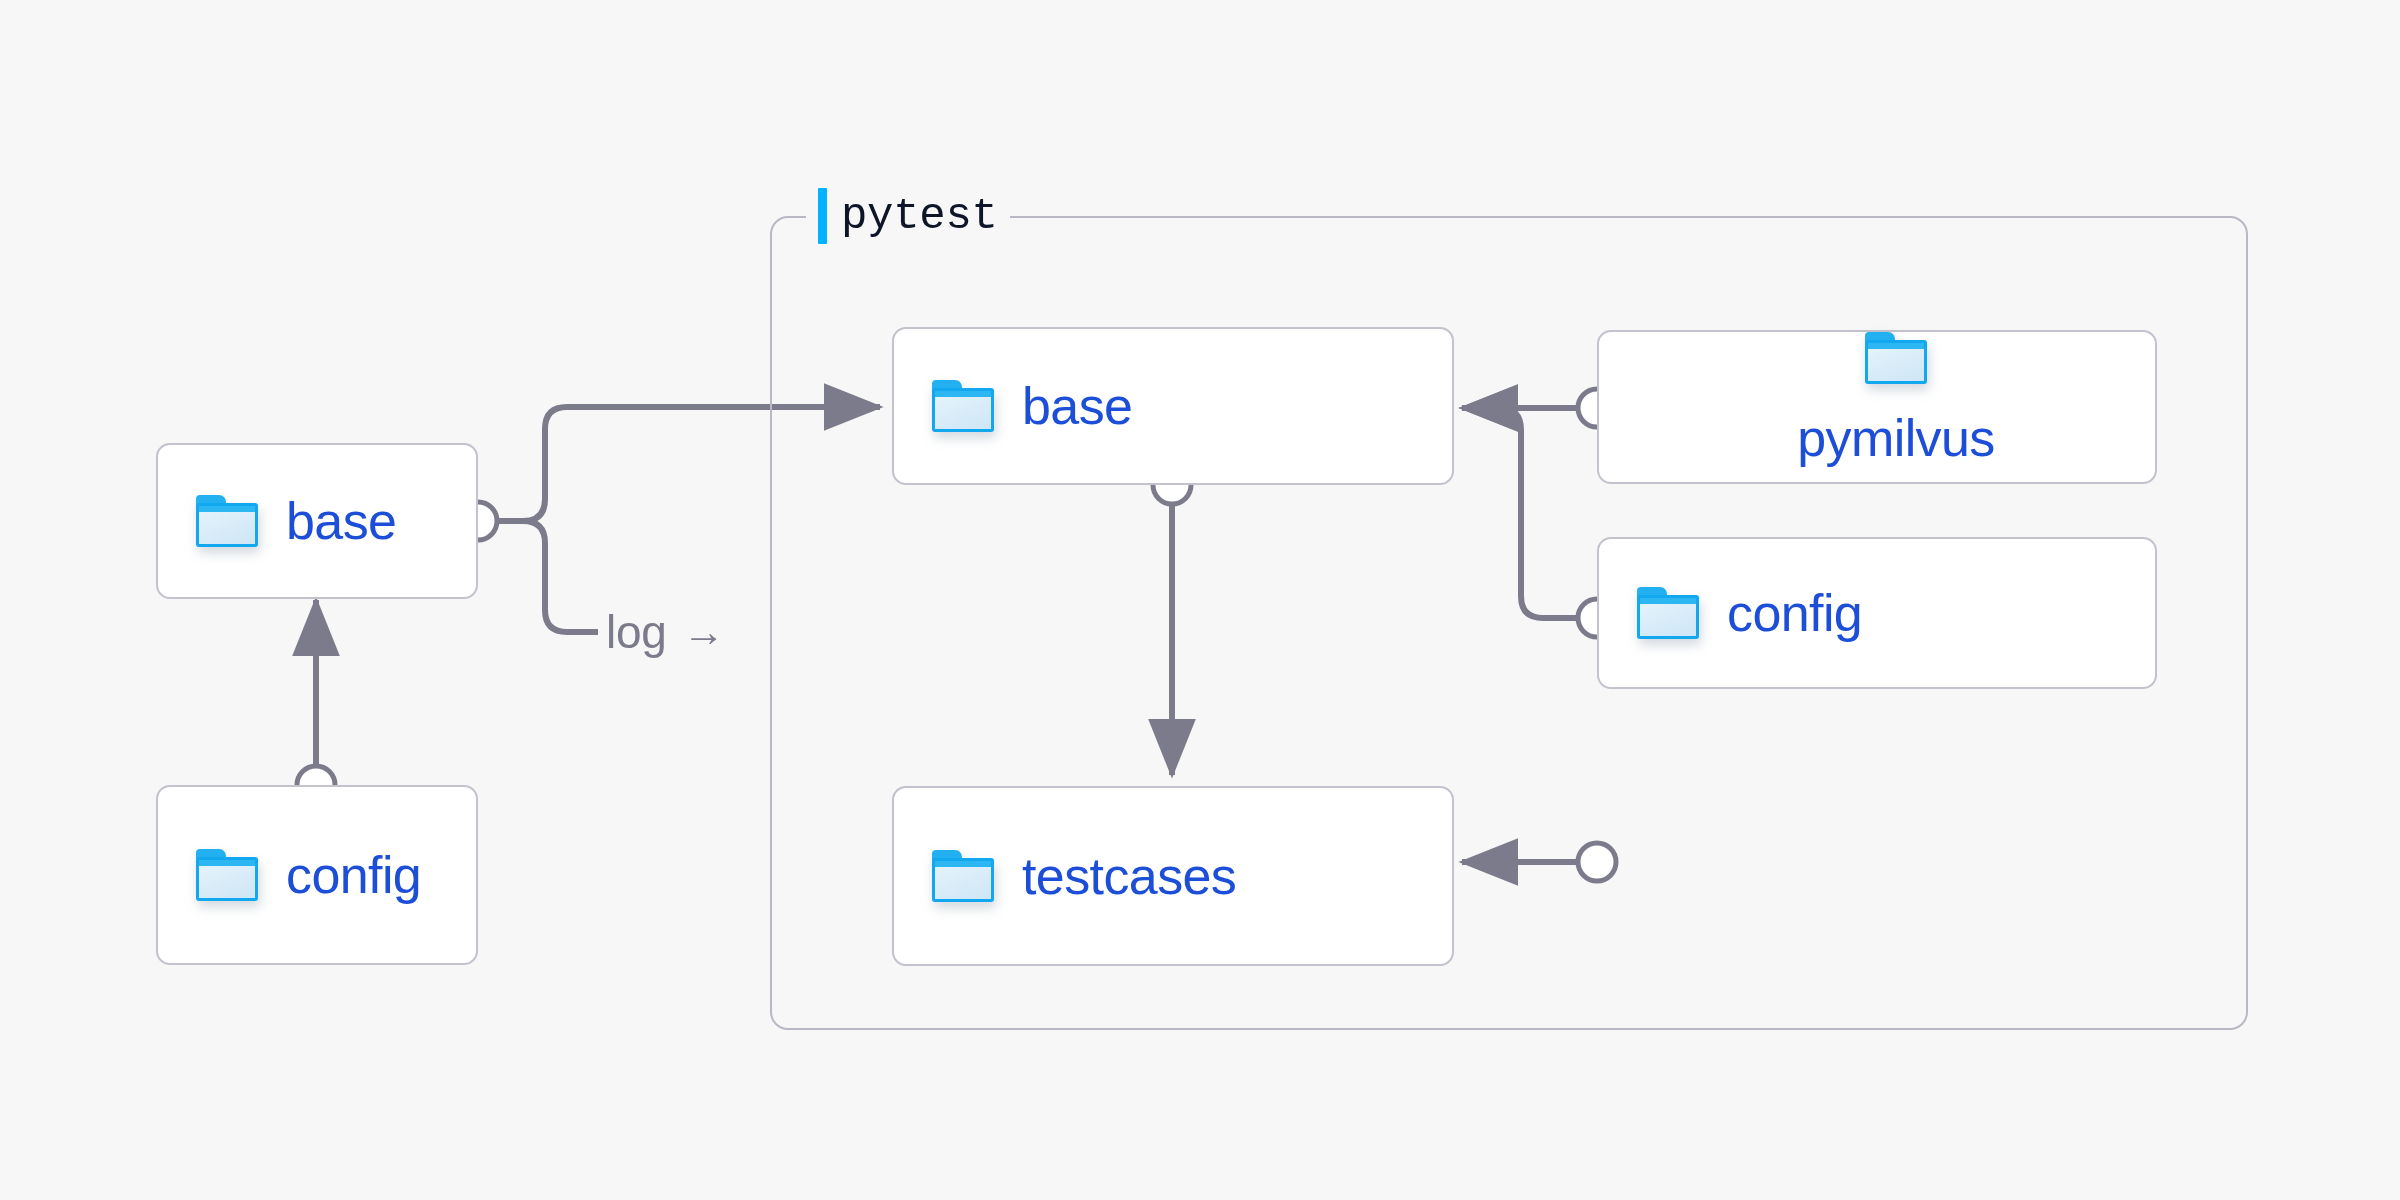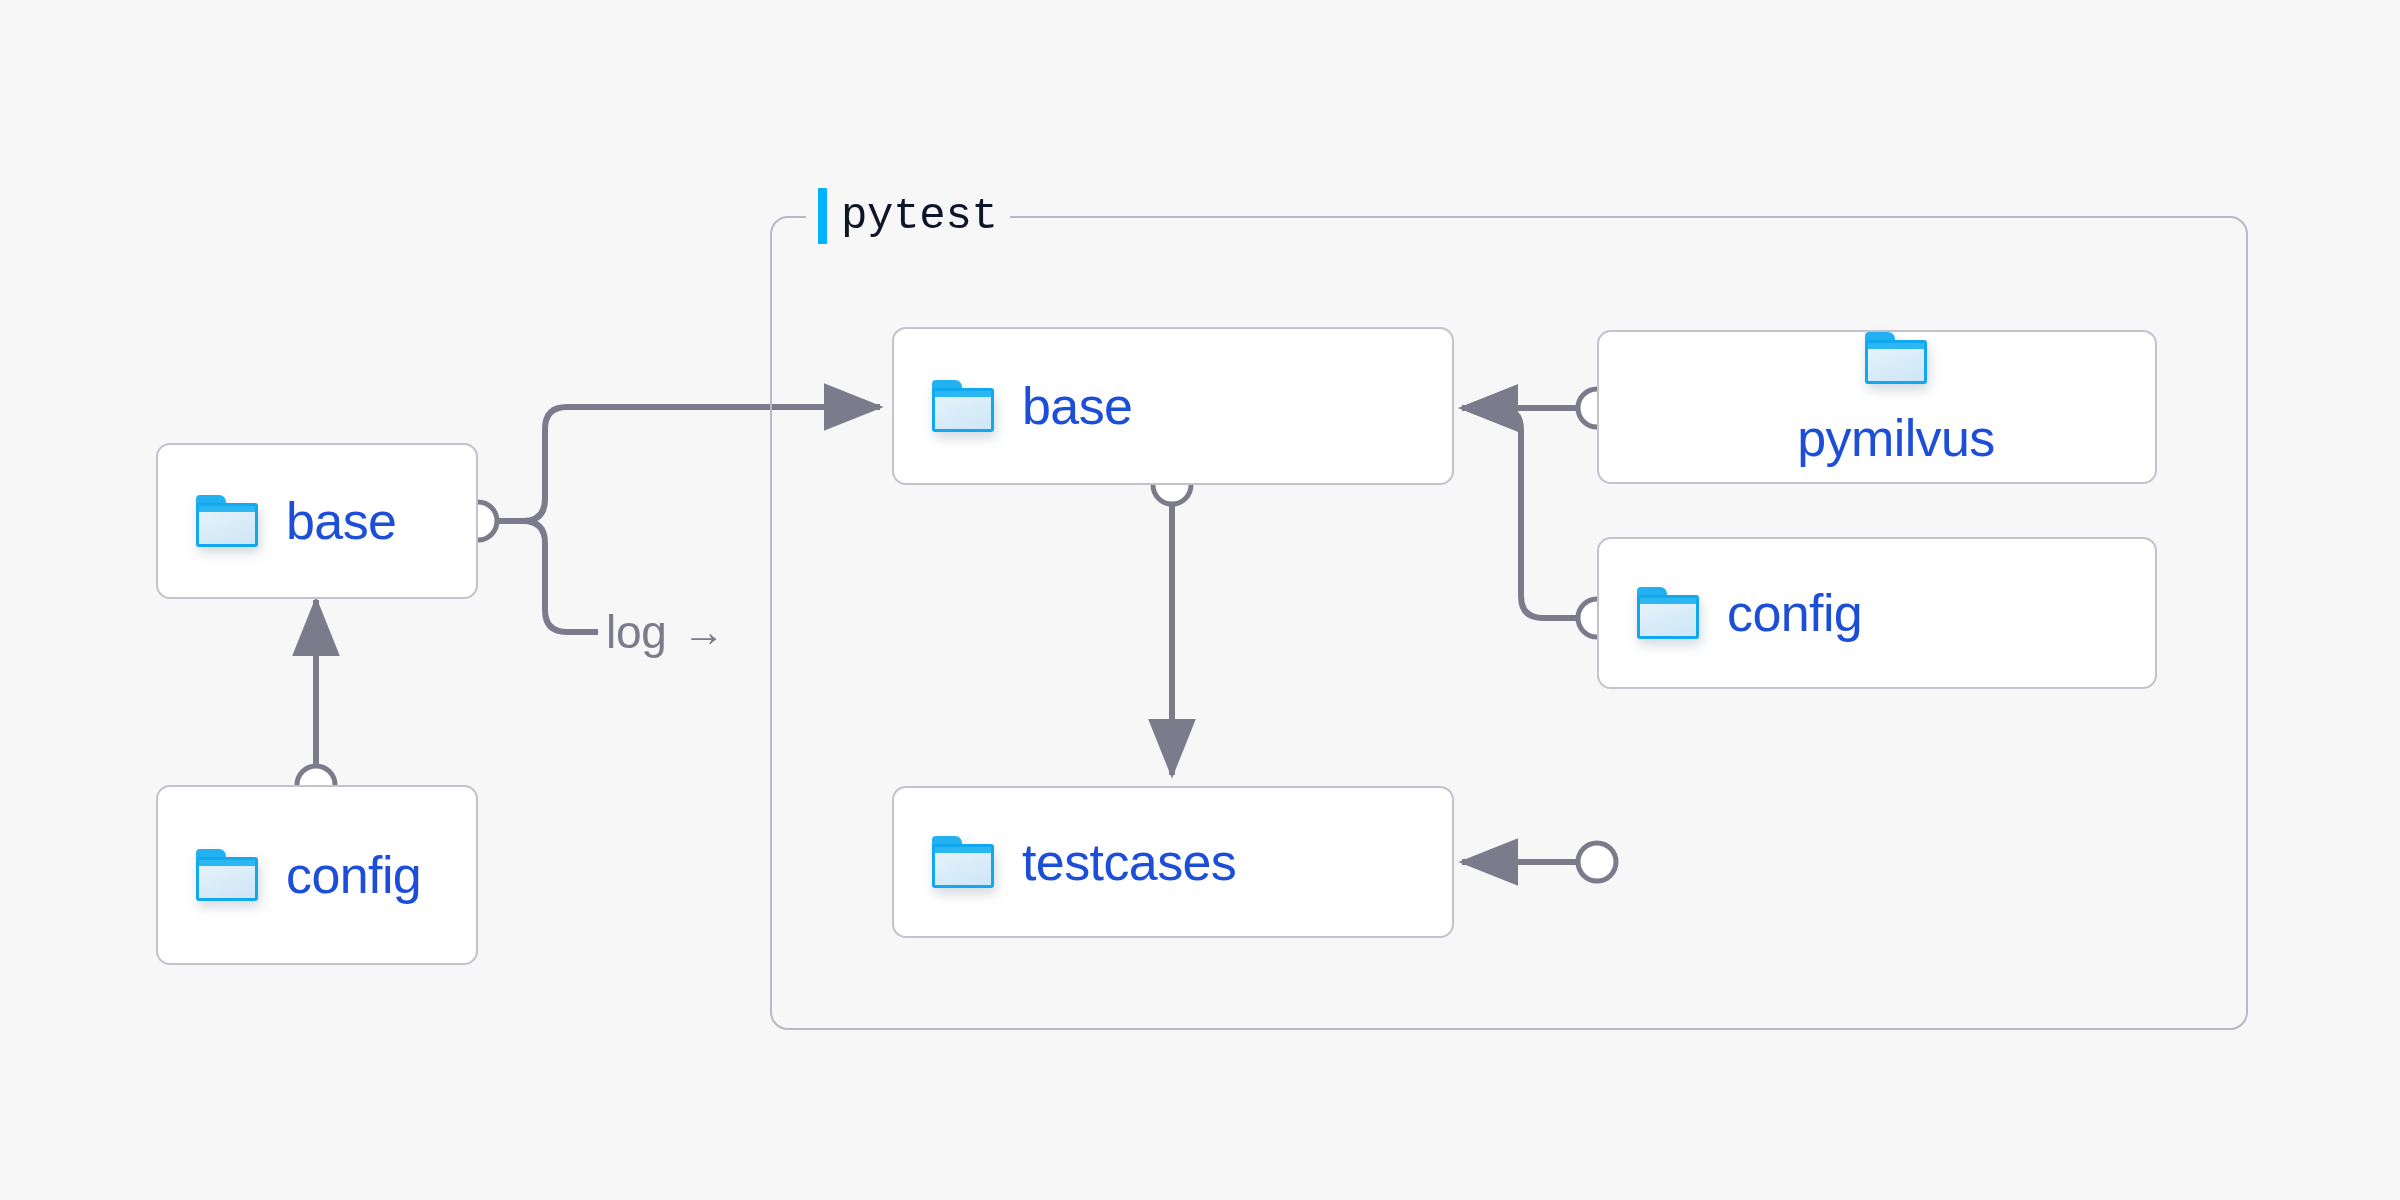--- a/index.html
+++ b/index.html
@@ -196,21 +196,21 @@
   </div>
 
   <div class="node" style="left:892px; top:327px; width:562px; height:158px;">
     <span class="folder-icon">
       <span class="f-tab"></span>
         <span class="f-body"></span>
     </span>
     <span class="node-label">base</span>
   </div>
 
-  <div class="node" style="left:892px; top:786px; width:562px; height:152px;">
+  <div class="node" style="left:892px; top:786px; width:562px; height:180px;">
     <span class="folder-icon">
       <span class="f-tab"></span>
         <span class="f-body"></span>
     </span>
     <span class="node-label">testcases</span>
   </div>
 
   <div class="node" style="left:1597px; top:330px; width:560px; height:154px;flex-direction:column;">
     <span class="folder-icon">
       <span class="f-tab"></span>

